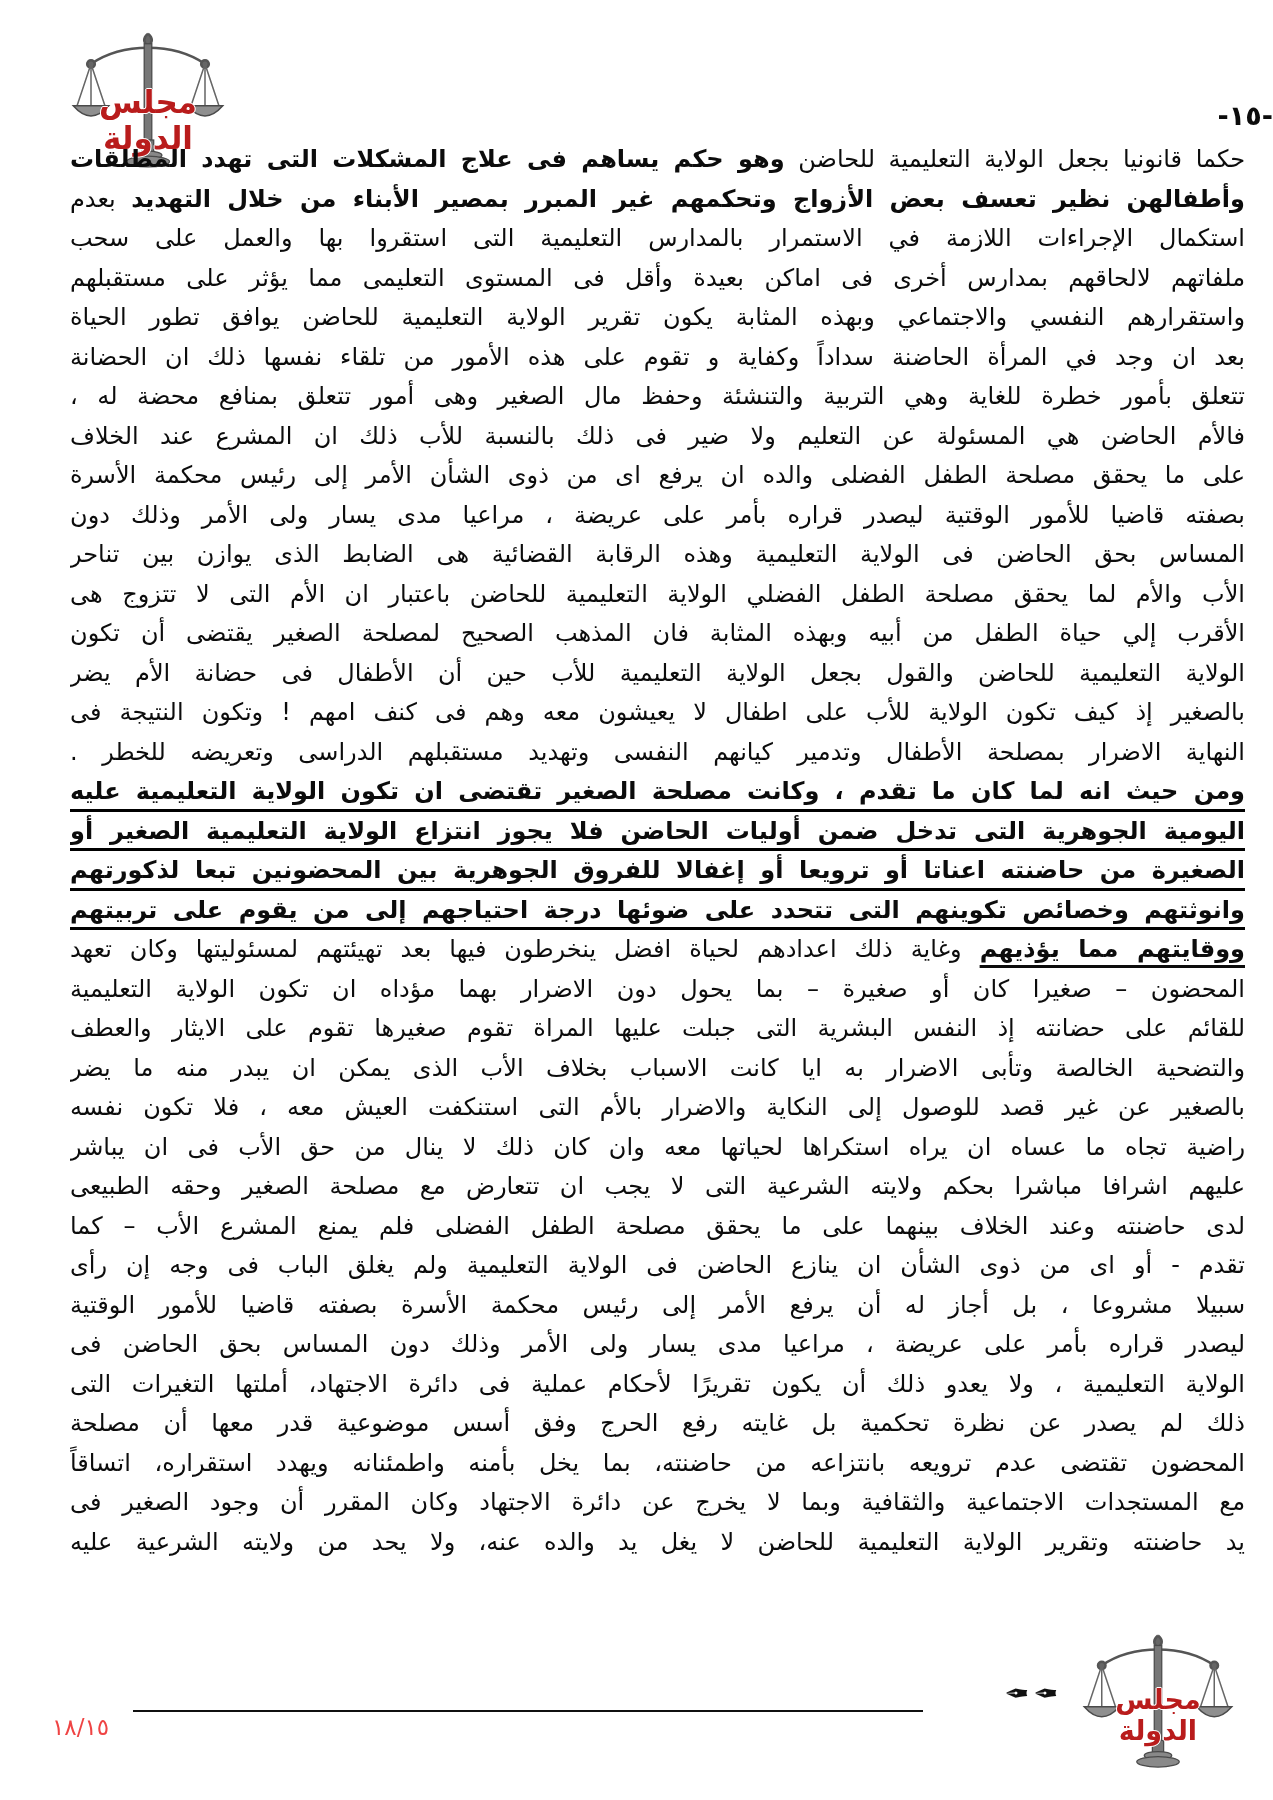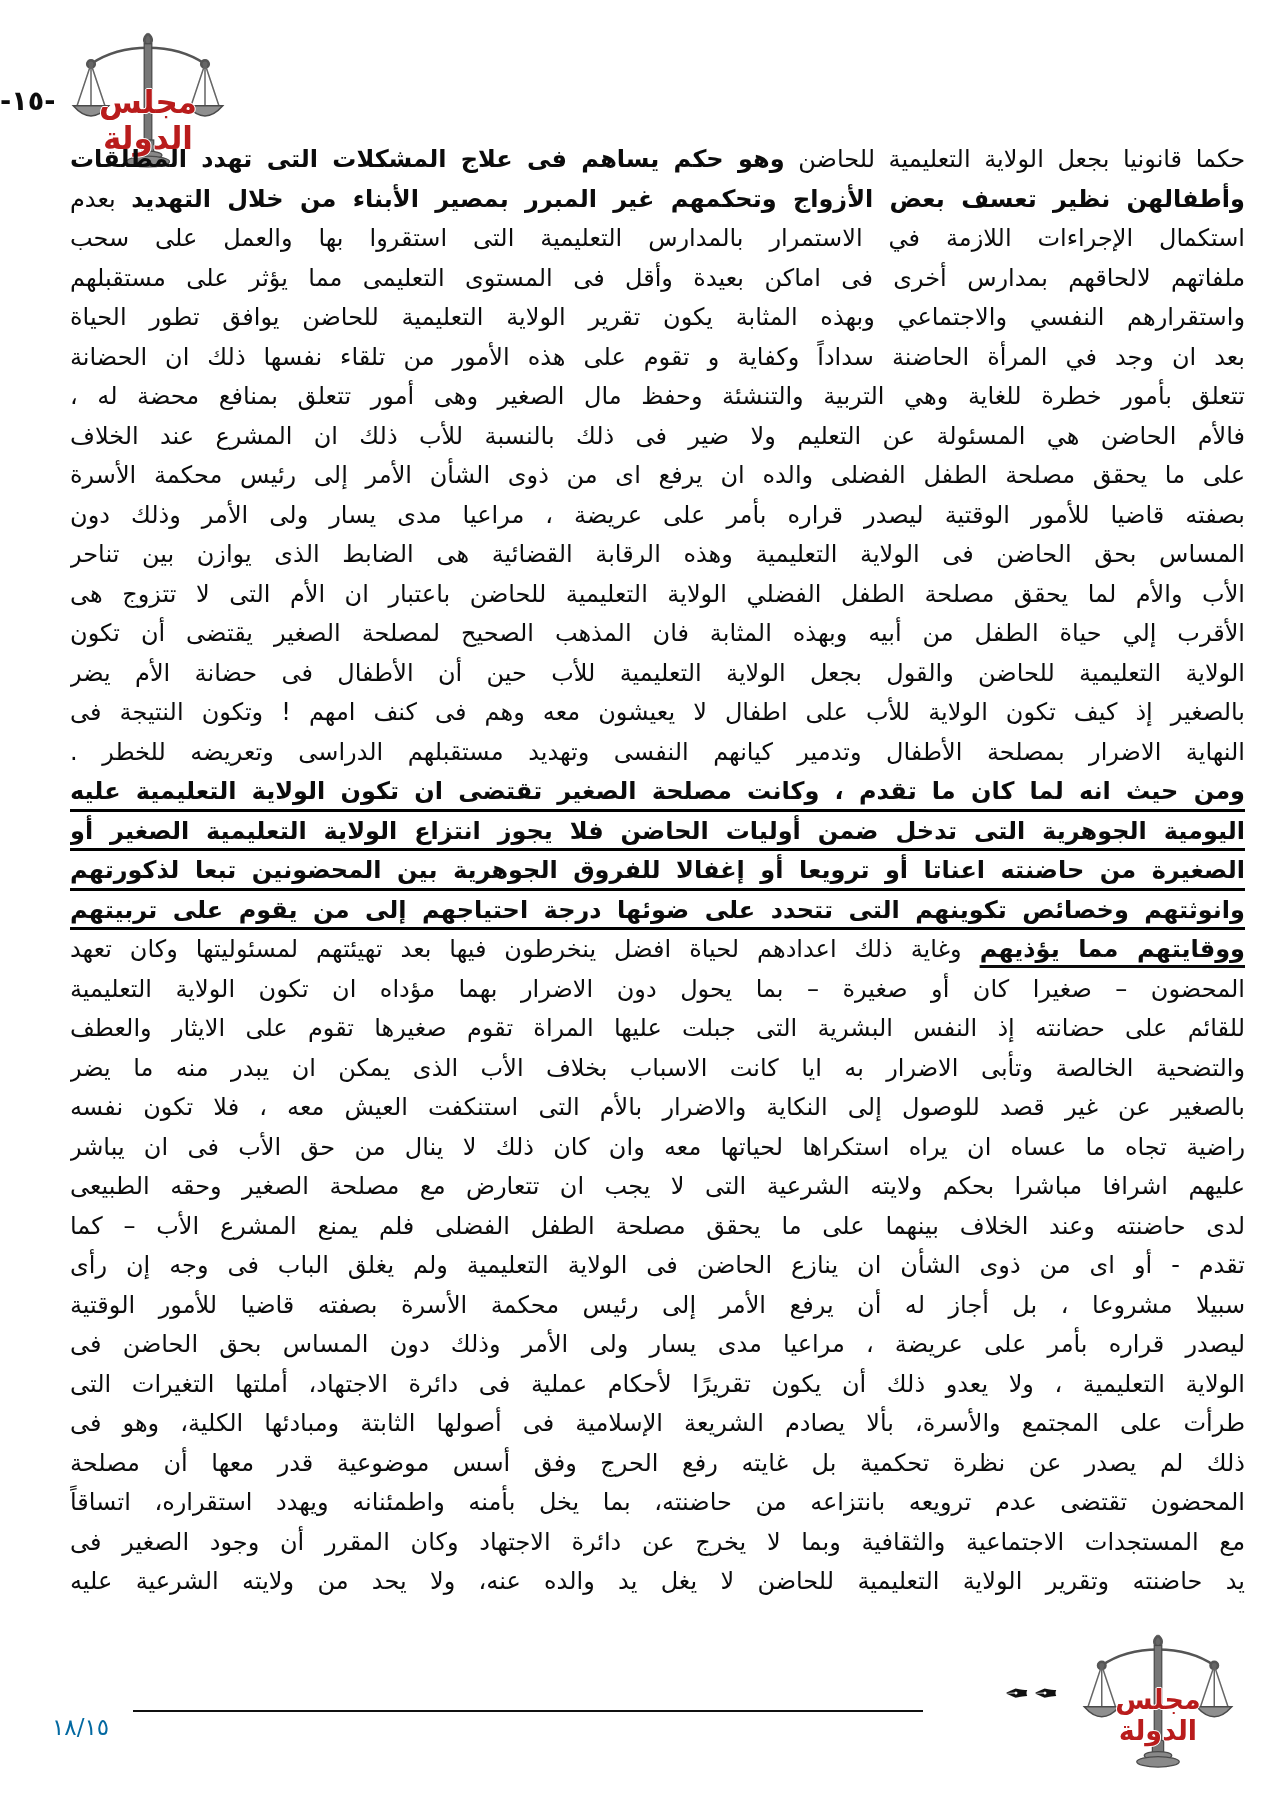--- a/index.html
+++ b/index.html
@@ -15,29 +15,29 @@
     color:#b91c1c;letter-spacing:1px;
     text-shadow:-1px 0 0 #fff,1px 0 0 #fff,0 -1px 0 #fff,0 1px 0 #fff;
     font-family:"DejaVu Sans",sans-serif;
   }
   .logo-top{left:68px;top:26px;width:160px;height:152px;}
   .logo-top .calligraphy{top:58px;font-size:31px;}
   .logo-bottom{left:1082px;top:1628px;width:152px;height:150px;}
   .logo-bottom .calligraphy{top:56px;font-size:27px;}
   
   .page-number-top{
-    position:absolute;top:85px;left:0;width:1273px;text-align:left;
+    position:absolute;top:100px;left:0;width:1273px;text-align:right;
     font-size:27px;font-weight:bold;
   }
   .footer-rule{
     position:absolute;left:133px;top:1710px;width:790px;height:2px;
     background:#101010;
   }
   .page-number-bottom{
-    position:absolute;left:52px;top:1714px;font-size:23px;color:#0369a1;
+    position:absolute;left:52px;top:1714px;font-size:23px;color:#ef4444;
   }
   .signature-marks{
     position:absolute;left:1000px;top:1676px;font-size:30px;color:#111;
     transform:scaleX(-1);letter-spacing:4px;
   }
   
   .text-body{
     position:absolute;top:140px;right:28px;left:70px;
     font-size:24px;
   }
@@ -111,21 +111,20 @@
     <div class="line"><span>للقائم على حضانته إذ النفس البشرية التى جبلت عليها المراة تقوم صغيرها  تقوم على الايثار والعطف</span></div>
     <div class="line"><span>والتضحية الخالصة وتأبى الاضرار به ايا كانت الاسباب بخلاف الأب الذى يمكن ان يبدر منه ما يضر</span></div>
     <div class="line"><span>بالصغير عن غير قصد للوصول إلى النكاية والاضرار بالأم التى استنكفت العيش معه ، فلا تكون نفسه</span></div>
     <div class="line"><span>راضية تجاه ما عساه ان يراه استكراها لحياتها معه وان كان ذلك لا ينال من حق الأب  فى ان يباشر</span></div>
     <div class="line"><span>عليهم اشرافا مباشرا بحكم ولايته الشرعية التى لا يجب ان تتعارض مع مصلحة الصغير وحقه الطبيعى</span></div>
     <div class="line"><span>لدى حاضنته وعند الخلاف بينهما على ما يحقق مصلحة الطفل الفضلى فلم يمنع المشرع الأب – كما</span></div>
     <div class="line"><span>تقدم - أو اى من ذوى الشأن ان ينازع الحاضن فى الولاية التعليمية ولم يغلق الباب فى وجه إن رأى</span></div>
     <div class="line"><span>سبيلا مشروعا ، بل أجاز له أن يرفع الأمر إلى رئيس محكمة الأسرة بصفته قاضيا للأمور الوقتية</span></div>
     <div class="line"><span>ليصدر قراره بأمر على عريضة ، مراعيا مدى يسار ولى الأمر وذلك دون المساس بحق الحاضن فى</span></div>
     <div class="line"><span>الولاية التعليمية ، ولا يعدو ذلك أن يكون تقريرًا لأحكام عملية فى دائرة الاجتهاد، أملتها التغيرات التى</span></div>
-    <div class="line"><span>طرأت على المجتمع والأسرة، بألا يصادم الشريعة الإسلامية فى أصولها الثابتة ومبادئها الكلية، وهو فى</span></div>
     <div class="line"><span>ذلك لم يصدر عن نظرة تحكمية بل غايته رفع الحرج وفق أسس موضوعية قدر معها أن مصلحة</span></div>
     <div class="line"><span>المحضون تقتضى عدم ترويعه بانتزاعه من حاضنته، بما يخل بأمنه واطمئنانه ويهدد استقراره، اتساقاً</span></div>
     <div class="line"><span>مع المستجدات الاجتماعية والثقافية وبما لا يخرج عن دائرة الاجتهاد وكان المقرر أن وجود الصغير فى</span></div>
     <div class="line"><span>يد حاضنته  وتقرير الولاية التعليمية للحاضن لا يغل يد والده عنه، ولا يحد من ولايته الشرعية عليه</span></div>
   </div>
 
 <div class="footer-rule"></div>
 <div class="page-number-bottom">١٨/١٥</div>
 <div class="signature-marks">✒✒</div>
 

